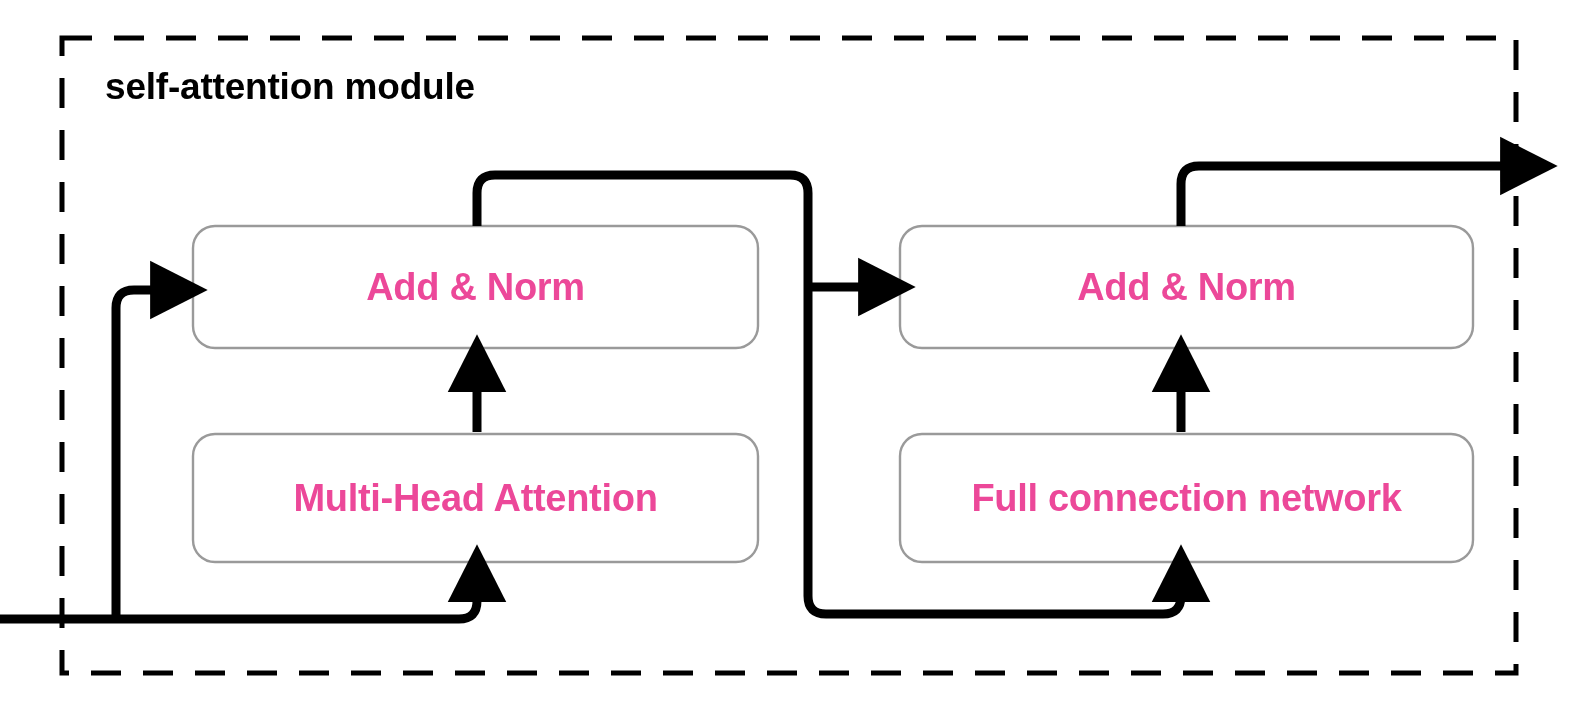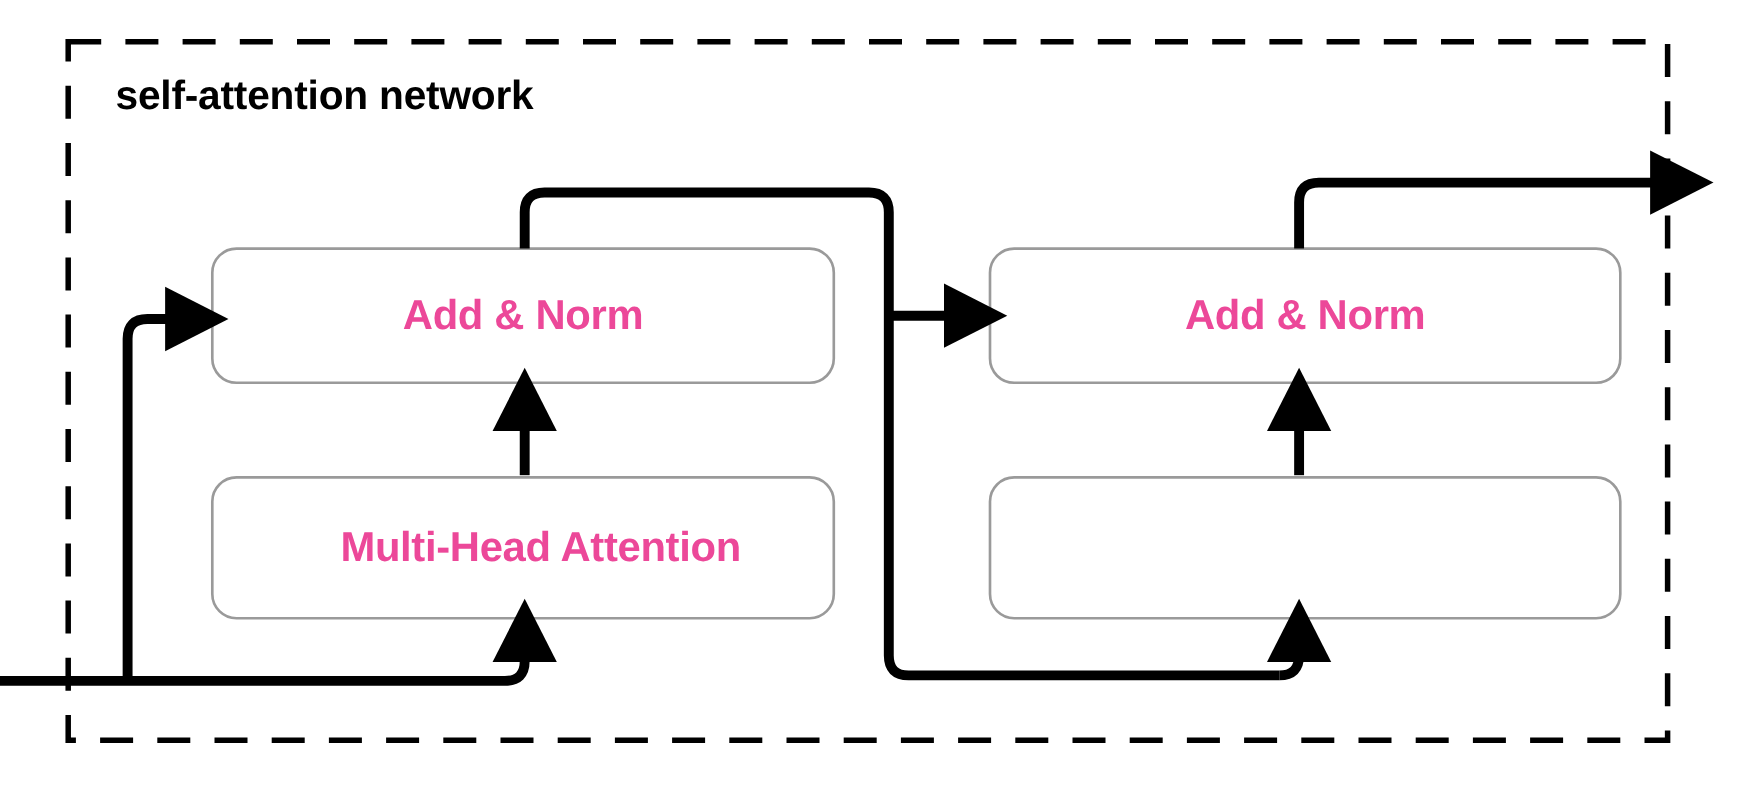--- a/index.html
+++ b/index.html
@@ -79,22 +79,23 @@
 
     <path d="M 1163 614 Q 1181 614 1181 596 L 1181 574" fill="none" stroke="#000000" stroke-width="9" stroke-linecap="butt" stroke-linejoin="round" marker-end="url(#arrowhead)"></path>
 
     <path d="M 808 287 L 886 287" fill="none" stroke="#000000" stroke-width="9" stroke-linecap="butt" marker-end="url(#arrowhead)"></path>
 
     <path d="M 1181 432 L 1181 364" fill="none" stroke="#000000" stroke-width="9" stroke-linecap="butt" marker-end="url(#arrowhead)"></path>
 
     <path d="M 1181 226 L 1181 184 Q 1181 166 1199 166 L 1528 166" fill="none" stroke="#000000" stroke-width="9" stroke-linecap="butt" stroke-linejoin="round" marker-end="url(#arrowhead)"></path>
   </svg>
 
-  <div class="module-title" style="left:105px; top:66px;">self-attention network</div>
+  <div class="module-title" style="left:105px; top:66px;">self-attention module</div>
 
   <div class="node-label" style="left:193px; top:226px; width:565px; height:122px;">Add &amp; Norm</div>
 
-  <div class="node-label" style="left:209px; top:434px; width:565px; height:128px;">Multi-Head Attention</div>
+  <div class="node-label" style="left:193px; top:434px; width:565px; height:128px;">Multi-Head Attention</div>
 
   <div class="node-label" style="left:900px; top:226px; width:573px; height:122px;">Add &amp; Norm</div>
 
+  <div class="node-label" style="left:900px; top:434px; width:573px; height:128px;">Full connection network</div>
 
 </div>
 
 </body></html>

